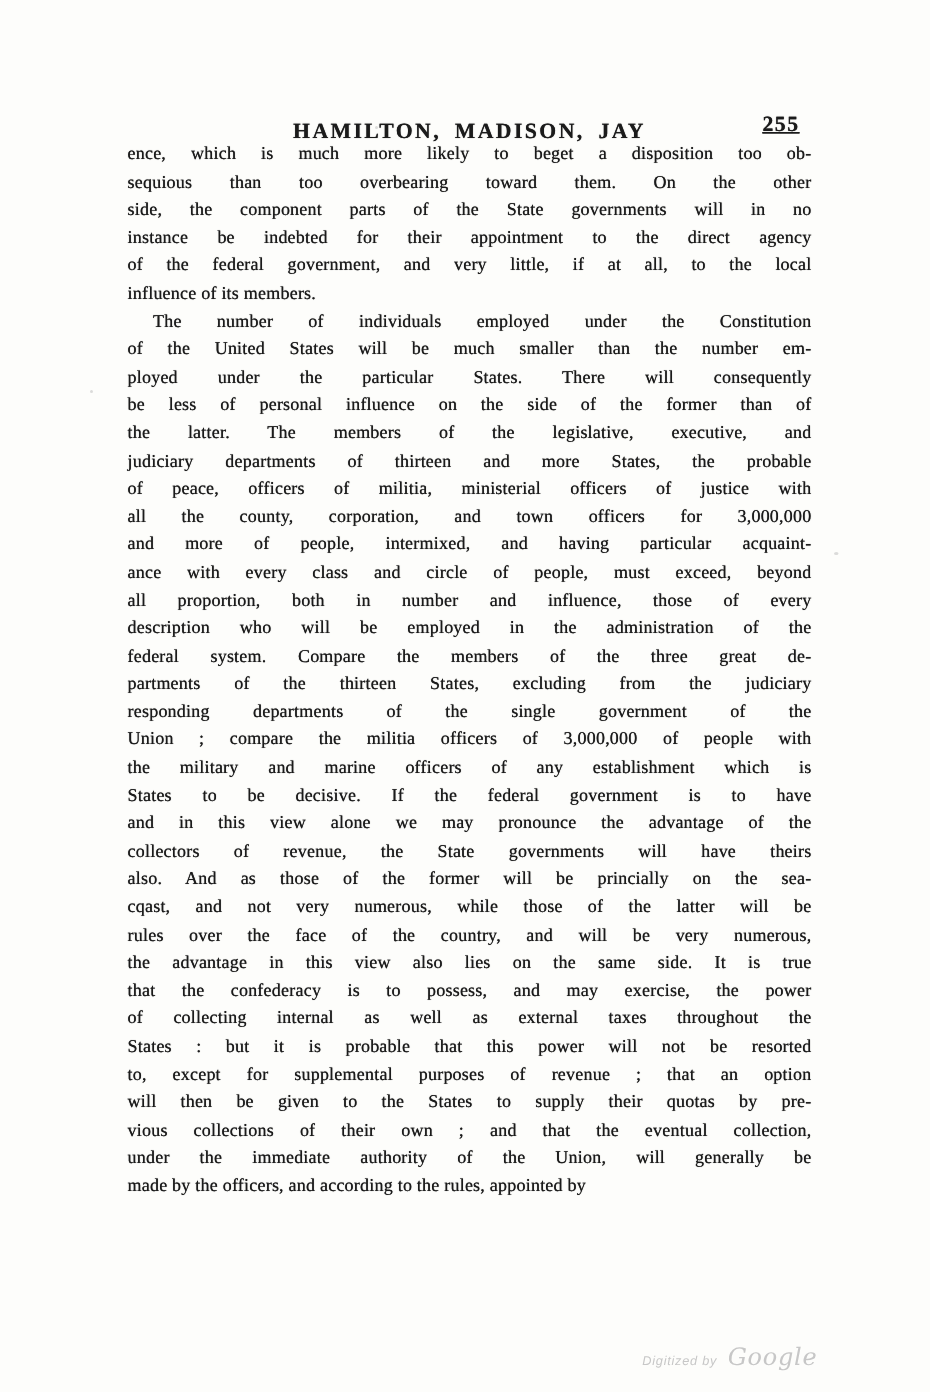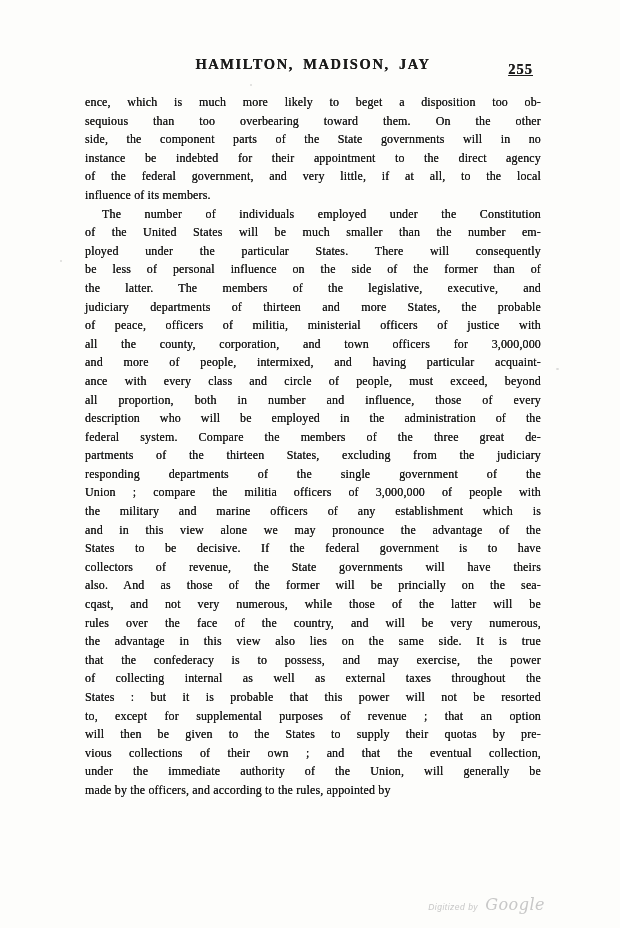--- a/index.html
+++ b/index.html
@@ -28,24 +28,25 @@
   .header-title {
     display: block;
     width: 100%;
     text-align: center;
     font-size: 14.5px;
     font-weight: 700;
     letter-spacing: 1.6px;
     word-spacing: 4px;
     color: var(--ink, #1b1b1b);
     text-shadow: 0 0 0.5px currentColor;
+    margin-top: 24px;
   }
   .page-number {
     position: absolute;
-    top: 5px;
+    top: 19px;
     right: 8px;
     font-size: 14.5px;
     font-weight: 700;
     letter-spacing: 1px;
     text-shadow: 0 0 0.5px currentColor;
     text-decoration: underline;
   }
   .page-body {
     position: absolute;
     top: 93px;
@@ -127,22 +128,22 @@
       <div class="line">all the county, corporation, and town officers for 3,000,000</div>
       <div class="line">and more of people, intermixed, and having particular acquaint-</div>
       <div class="line">ance with every class and circle of people, must exceed, beyond</div>
       <div class="line">all proportion, both in number and influence, those of every</div>
       <div class="line">description who will be employed in the administration of the</div>
       <div class="line">federal system.  Compare the members of the three great de-</div>
       <div class="line">partments of the thirteen States, excluding from the judiciary</div>
       <div class="line">responding departments of the single government of the</div>
       <div class="line">Union ; compare the militia officers of 3,000,000 of people with</div>
       <div class="line">the military and marine officers of any establishment which is</div>
+      <div class="line">States to be decisive.  If the federal government is to have</div>
       <div class="line">and in this view alone we may pronounce the advantage of the</div>
-      <div class="line">States to be decisive.  If the federal government is to have</div>
       <div class="line">collectors of revenue, the State governments will have theirs</div>
       <div class="line">also.  And as those of the former will be princially on the sea-</div>
       <div class="line">cqast, and not very numerous, while those of the latter will be</div>
       <div class="line">rules over the face of the country, and will be very numerous,</div>
       <div class="line">the advantage in this view also lies on the same side.  It is true</div>
       <div class="line">that the confederacy is to possess, and may exercise, the power</div>
       <div class="line">of collecting internal as well as external taxes throughout the</div>
       <div class="line">States : but it is probable that this power will not be resorted</div>
       <div class="line">to, except for supplemental purposes of revenue ; that an option</div>
       <div class="line">will then be given to the States to supply their quotas by pre-</div>

